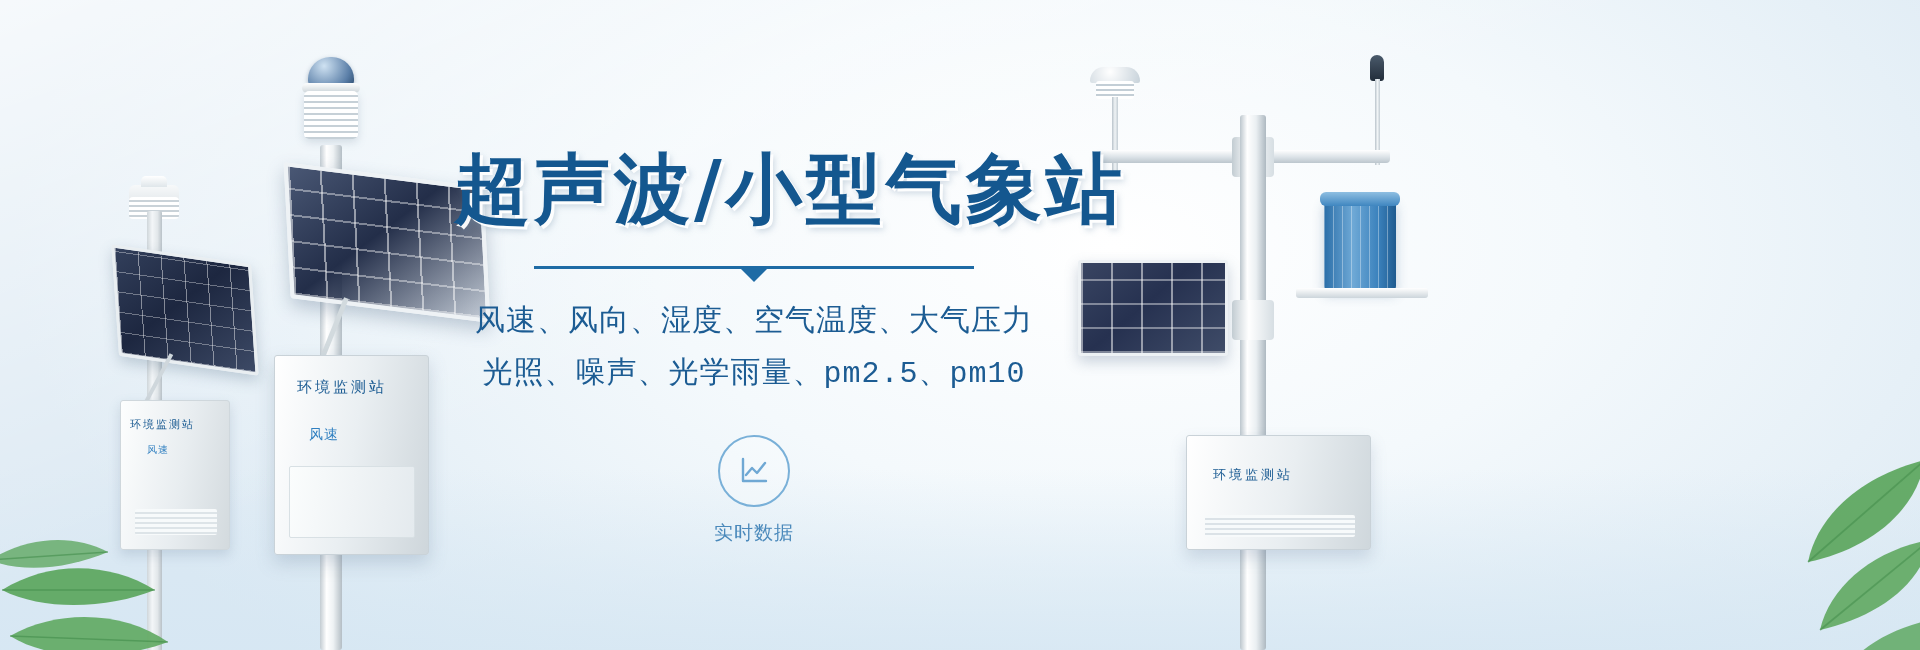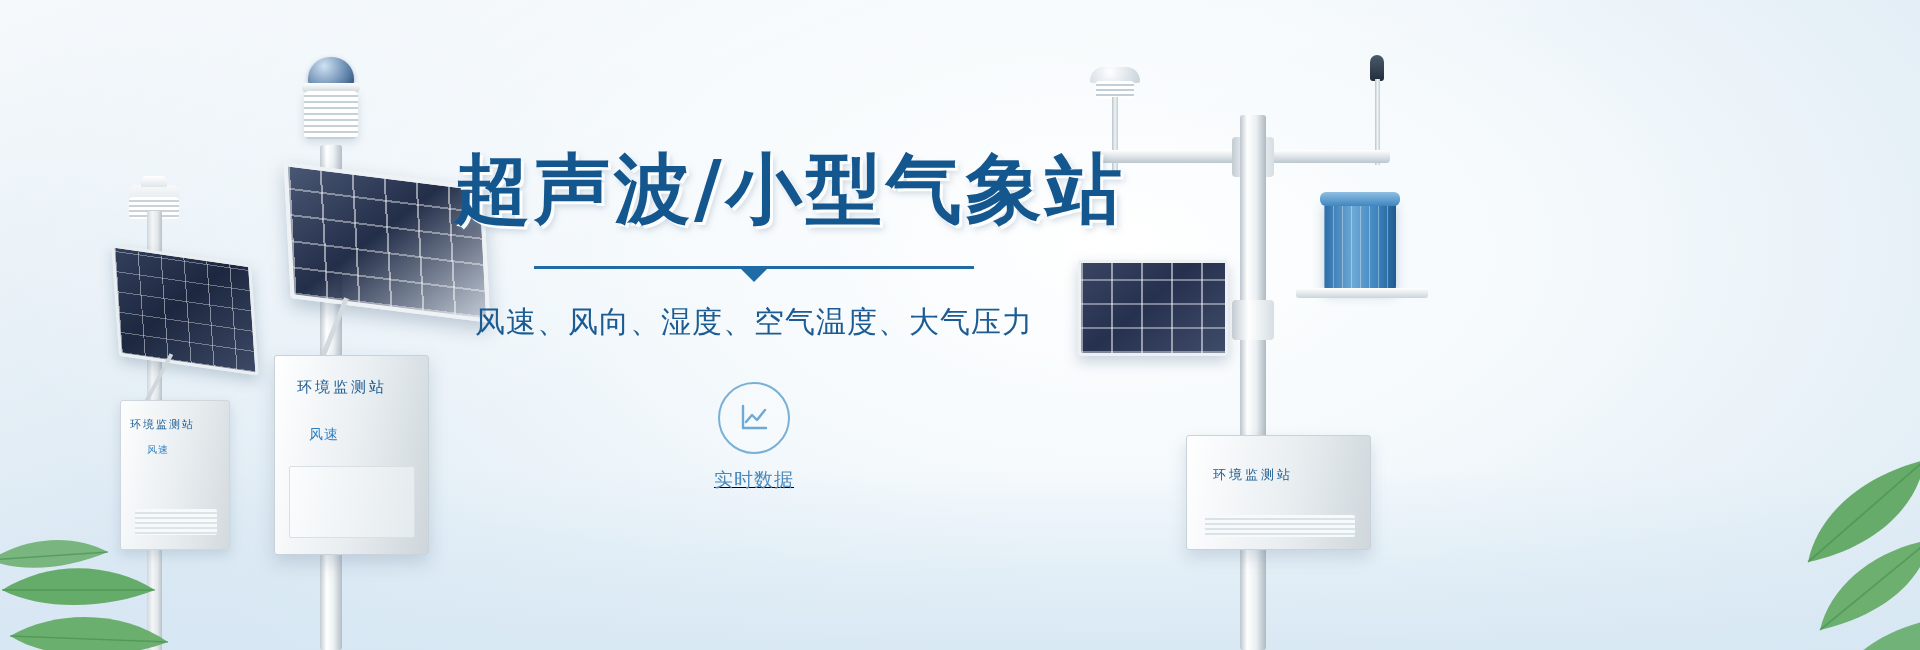--- a/index.html
+++ b/index.html
@@ -60,30 +60,29 @@
     border-right:13px solid transparent;
     border-top:13px solid #1e6ba5;
   }
   .sub-line{
     margin-top:18px;
     font-size:30px;
     color:#1c5c93;
     letter-spacing:1px;
     line-height:1.62;
     white-space:nowrap;
-    font-family:Liberation Serif, serif;
+    font-family:Liberation Mono, monospace;
   }
   .sub-line.second{ margin-top:4px; }
 
   
   .features{
     display:flex; justify-content:center;
     gap:46px;
     margin-top:36px;
-    text-decoration:underline;
   }
   .feature{ width:96px; text-align:center; }
   .feature-circle{
     width:72px;height:72px;border-radius:50%;
     border:2px solid #79b0d8;
     margin:0 auto;
     display:flex;align-items:center;justify-content:center;
     background:rgba(255,255,255,.25);
   }
   .feature-circle svg{ display:block; }
@@ -380,20 +379,21 @@
   <div class="center-block">
 
     <div class="main-title">超声波/小型气象站</div>
 
     <div class="divider-wrap">
       <div class="divider-line"></div>
       <div class="divider-tri"></div>
     </div>
 
     <div class="sub-line">风速、风向、湿度、空气温度、大气压力</div>
+    <div class="sub-line second">光照、噪声、光学雨量、pm2.5、pm10</div>
 
     <div class="features">
 
       <div class="feature">
         <div class="feature-circle">
           <span>
             <svg width="36" height="36" viewBox="0 0 36 36" fill="none" stroke="#6fa8d4" stroke-width="2.4" stroke-linecap="round" stroke-linejoin="round">
               <path d="M7 6 V28 H30"></path>
               <polyline points="10,22 16,15 21,20 29,10"></polyline>
             </svg>

